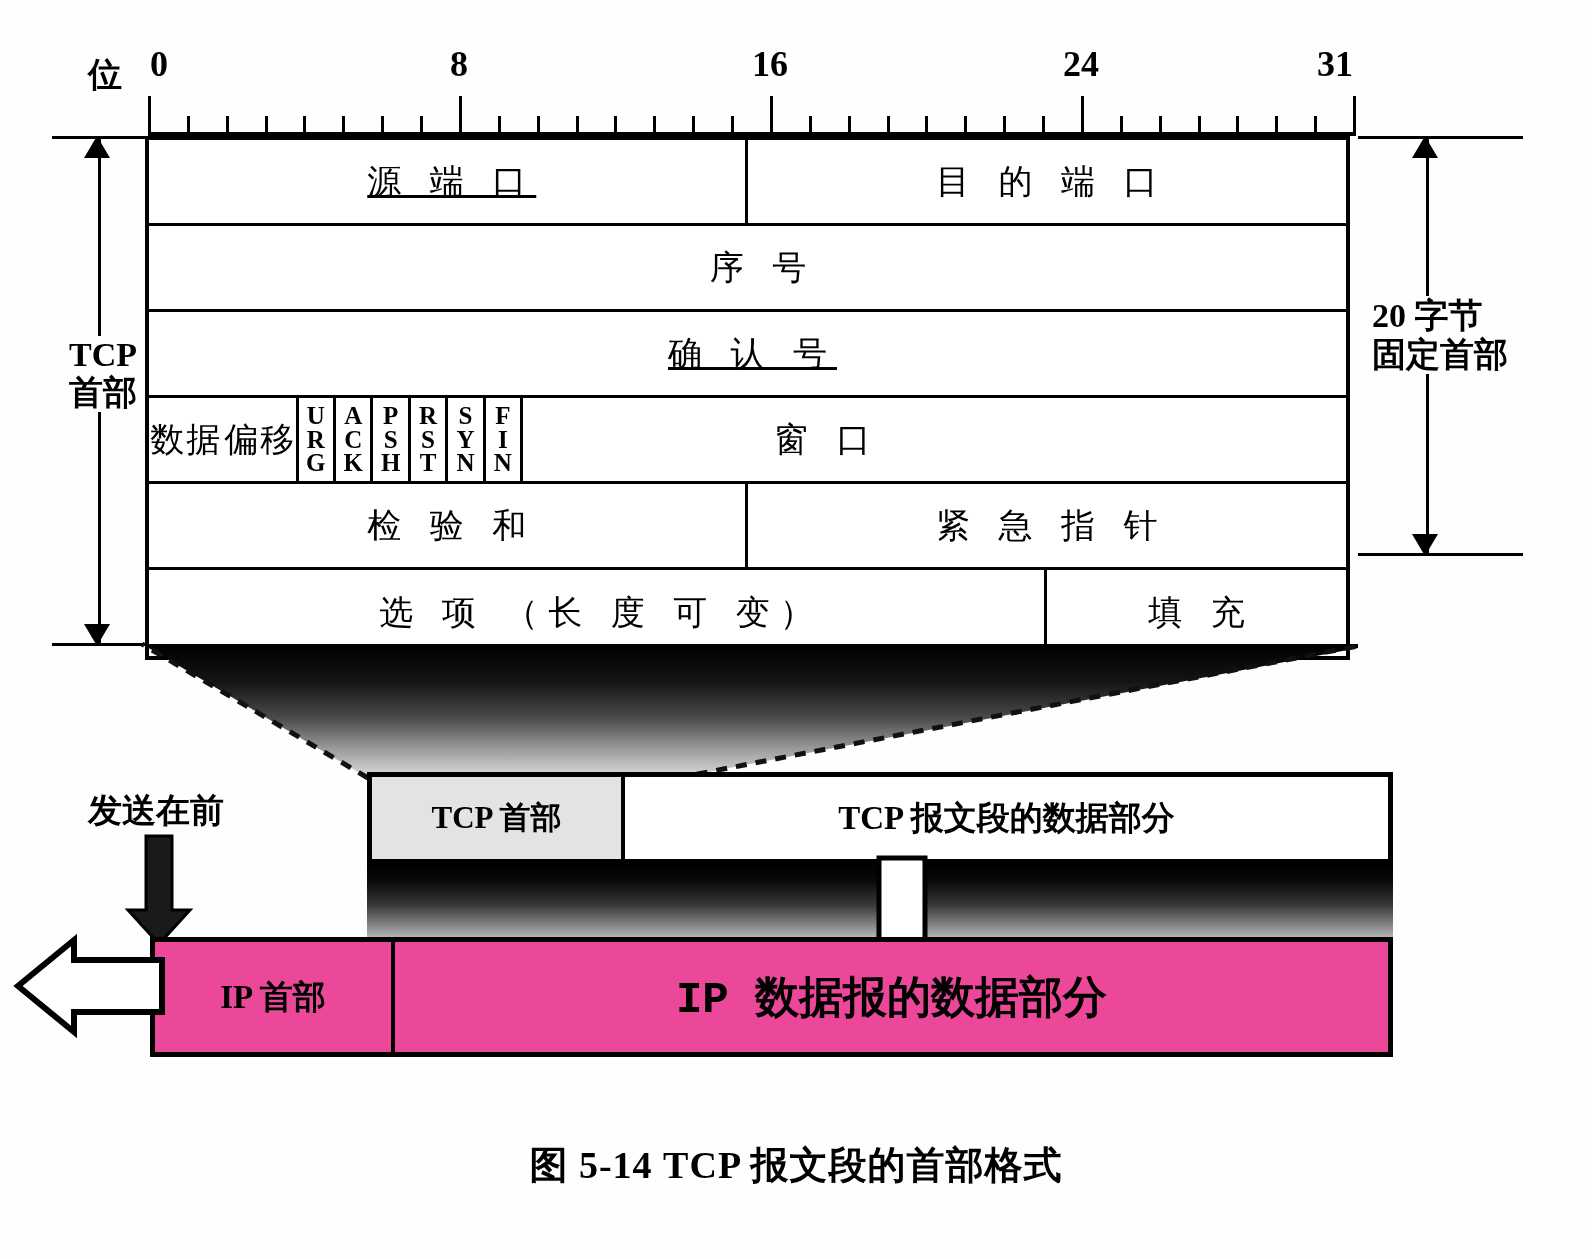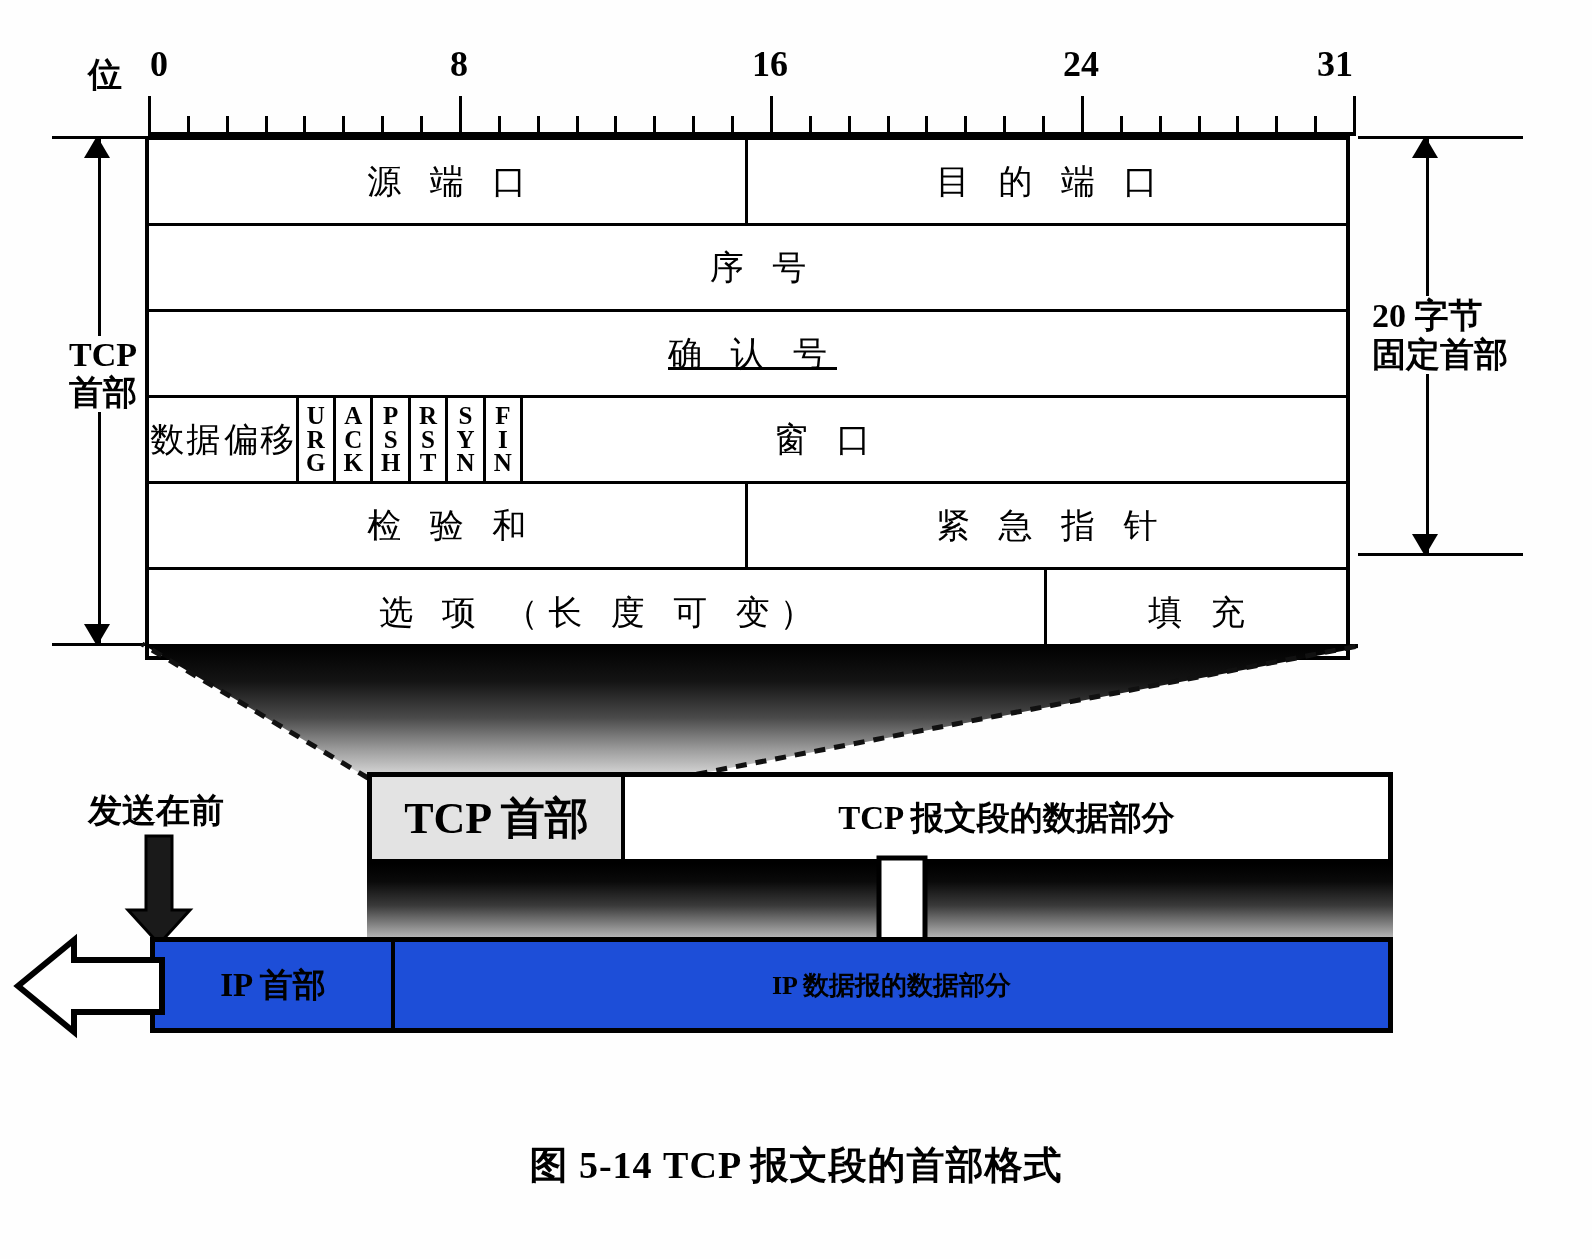--- a/index.html
+++ b/index.html
@@ -140,56 +140,56 @@
     border:5px solid #000;
     box-sizing:border-box;
     display:flex;
     background:#fff;
   }
   #seg-hdr{
     width:253px;
     background:#e3e3e3;
     border-right:4px solid #000;
     display:flex; align-items:center; justify-content:center;
-    font-size:44px; font-weight:bold;
+    font-size:31px; font-weight:bold;
     box-sizing:border-box;
   }
   #seg-data{
     flex:1;
     display:flex; align-items:center; justify-content:center;
     font-size:33px; font-weight:bold;
   }
 
   
   #band{
     position:absolute; left:367px; top:864px;
     width:1026px; height:80px;
     background:linear-gradient(to bottom,#000 0%,#0a0a0a 22%,#3a3a3a 52%,#8a8a8a 78%,#cfcfcf 100%);
   }
 
   
   #ip-row{
     position:absolute; left:150px; top:937px;
-    width:1243px; height:96px;
+    width:1243px; height:120px;
     border:5px solid #000;
     box-sizing:border-box;
     display:flex;
-    background:#1d4ed8;
+    background:#ec4899;
   }
   #ip-hdr{
     width:240px;
     border-right:4px solid #000;
     display:flex; align-items:center; justify-content:center;
     font-size:33px; font-weight:bold;
     box-sizing:border-box;
   }
   #ip-data{
     flex:1;
     display:flex; align-items:center; justify-content:center;
-    font-size:26px; font-weight:bold;
+    font-size:44px; font-weight:bold;font-family:Liberation Mono, monospace;
   }
 
   
   #send-label{
     position:absolute; left:88px; top:788px;
     font-size:34px; font-weight:bold; white-space:nowrap;
   }
 
   
   #caption{
@@ -258,21 +258,21 @@
     <div class="caparrow up"></div>
     <div class="caparrow down"></div>
     <div id="left-label">
       <span>TCP</span>
       <span>首部</span>
     </div>
   </div>
 
   <div id="hdr-table">
       <div class="hrow">
-        <div class="hcell" style="width: 50%;">源 端 口</div>
+        <div class="hcell" style="width: 50%; text-decoration: underline;">源 端 口</div>
         <div class="hcell" style="width: 50%;">目 的 端 口</div>
       </div>
       <div class="hrow">
         <div class="hcell" style="width: 100%; padding-left: 21px;">序  号</div>
       </div>
       <div class="hrow">
         <div class="hcell" style="width: 100%; text-decoration: underline;">确 认 号</div>
       </div>
       <div class="hrow">
         <div class="hcell two-line" style="width: 12.5%;">

